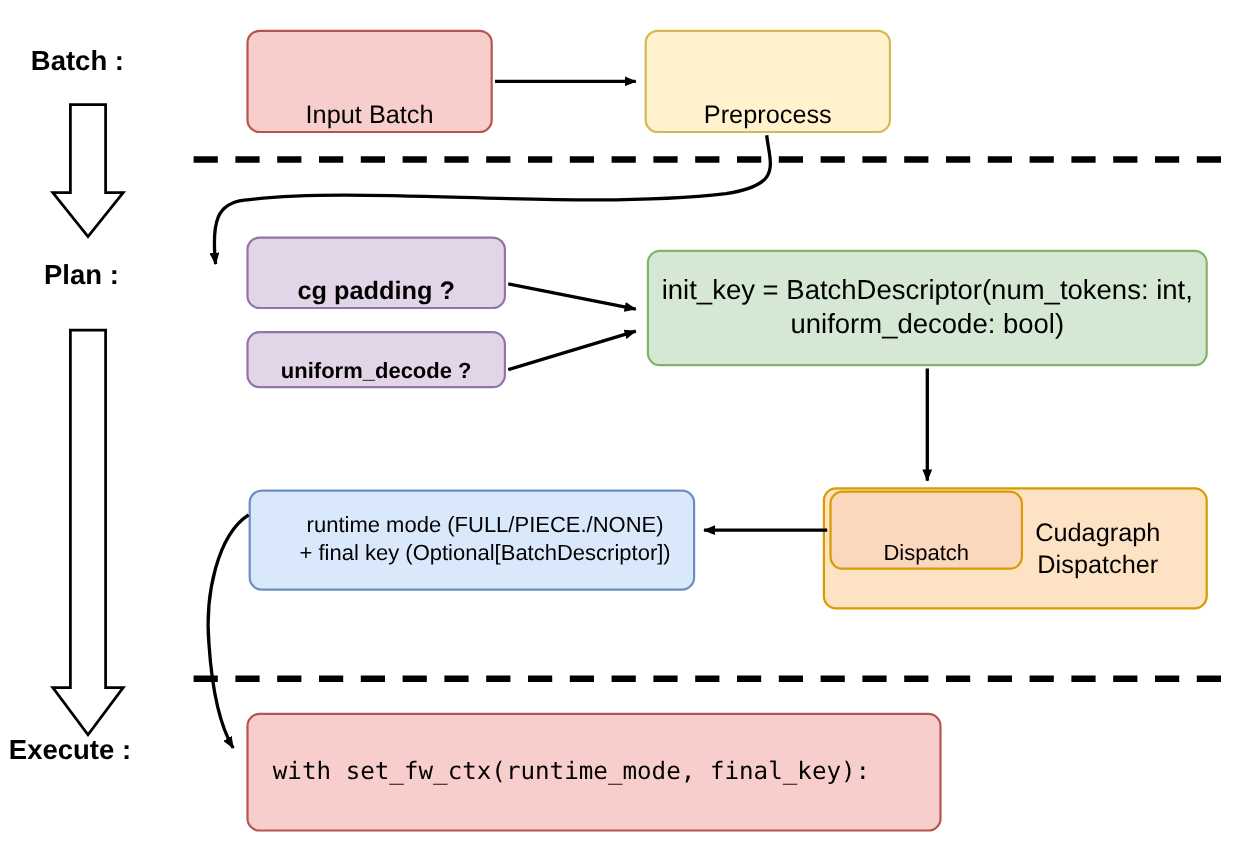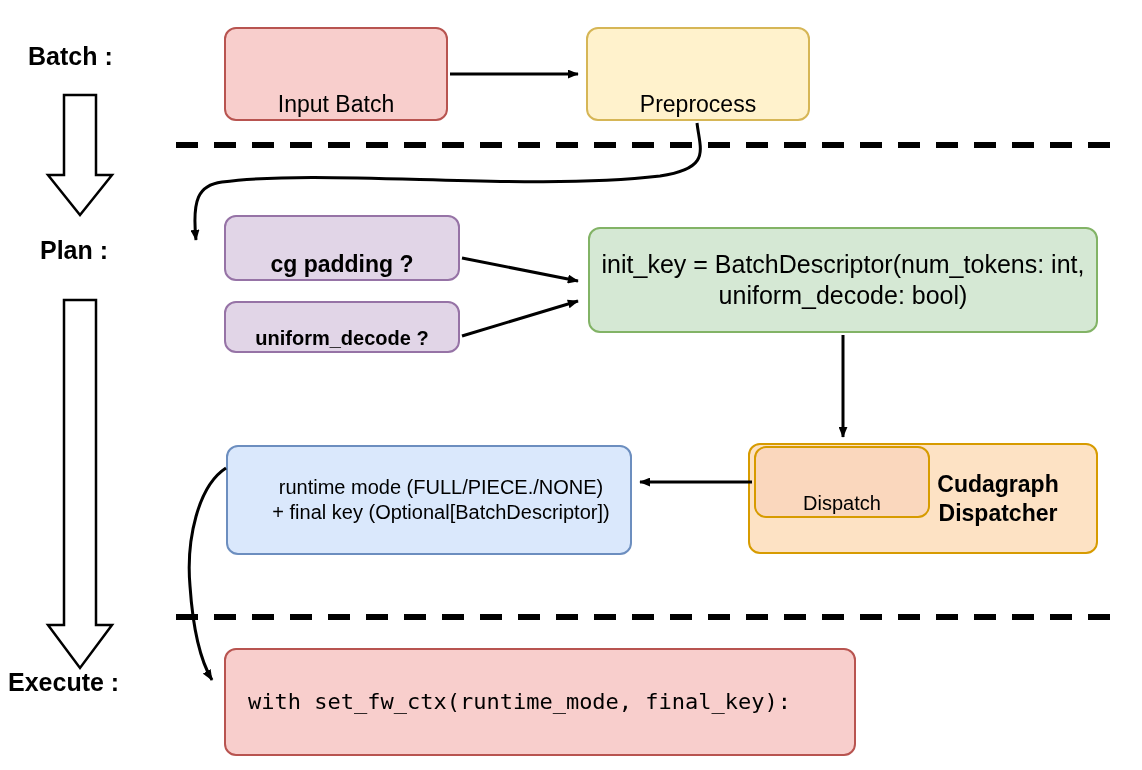--- a/index.html
+++ b/index.html
@@ -32,21 +32,21 @@
     color:#000;
     line-height:1.25;
   }
   .node .txt{display:block;width:100%;}
 
   .n-pink{background:#f8cecc;border-color:#b85450;}
   .n-yellow{background:#fff2cc;border-color:#d6b656;}
   .n-purple{background:#e1d5e7;border-color:#9673a6;font-weight:bold;}
   .n-green{background:#d5e8d4;border-color:#82b366;}
   .n-blue{background:#dae8fc;border-color:#6c8ebf;}
-  .n-orange-outer{background:#fde2c4;border-color:#d79b00;font-weight:bold;}
+  .n-orange-outer{background:#fde2c4;border-color:#d79b00;}
   .n-orange-inner{background:#fad7bd;border-color:#d79b00;}
 
   .code-node{
     font-family:"DejaVu Sans Mono","Liberation Mono",monospace;
     font-size:22px;
     text-align:left;
     justify-content:flex-start;
     padding-left:22px;
     white-space:pre;
     line-height:1.45;
@@ -86,21 +86,21 @@
 
   <div class="node n-orange-outer" style="left:748px; top:443px; width:350px; height:111px; font-size:23px; flex-direction:column; align-items:flex-end; justify-content:center; padding-right:14px;">
     <span style="display:block; width:168px; text-align:center;">Cudagraph</span>
     <span style="display:block; width:168px; text-align:center;">Dispatcher</span>
   </div>
 
   <div class="node n-orange-inner" style="left:754px; top:446px; width:176px; height:72px; font-size:20px;">
     <span class="txt">Dispatch</span>
   </div>
 
-  <div class="node n-blue" style="left:226px; top:445px; width:406px; height:110px; font-size:20px; flex-direction:column;padding-left:24px;">
+  <div class="node n-blue" style="left:226px; top:445px; width:406px; height:92px; font-size:20px; flex-direction:column;padding-left:24px;">
     <span class="txt">runtime mode (FULL/PIECE./NONE)</span>
     <span class="txt">+ final key (Optional[BatchDescriptor])</span>
   </div>
 
   <div class="node n-pink code-node" style="left:224px; top:648px; width:632px; height:108px; flex-direction:column; align-items:flex-start; justify-content:center;">
     <span>with set_fw_ctx(runtime_mode, final_key):</span>
   </div>
 
   <svg class="svg-layer" viewBox="0 0 1142 770" xmlns="http://www.w3.org/2000/svg">
     <defs>

